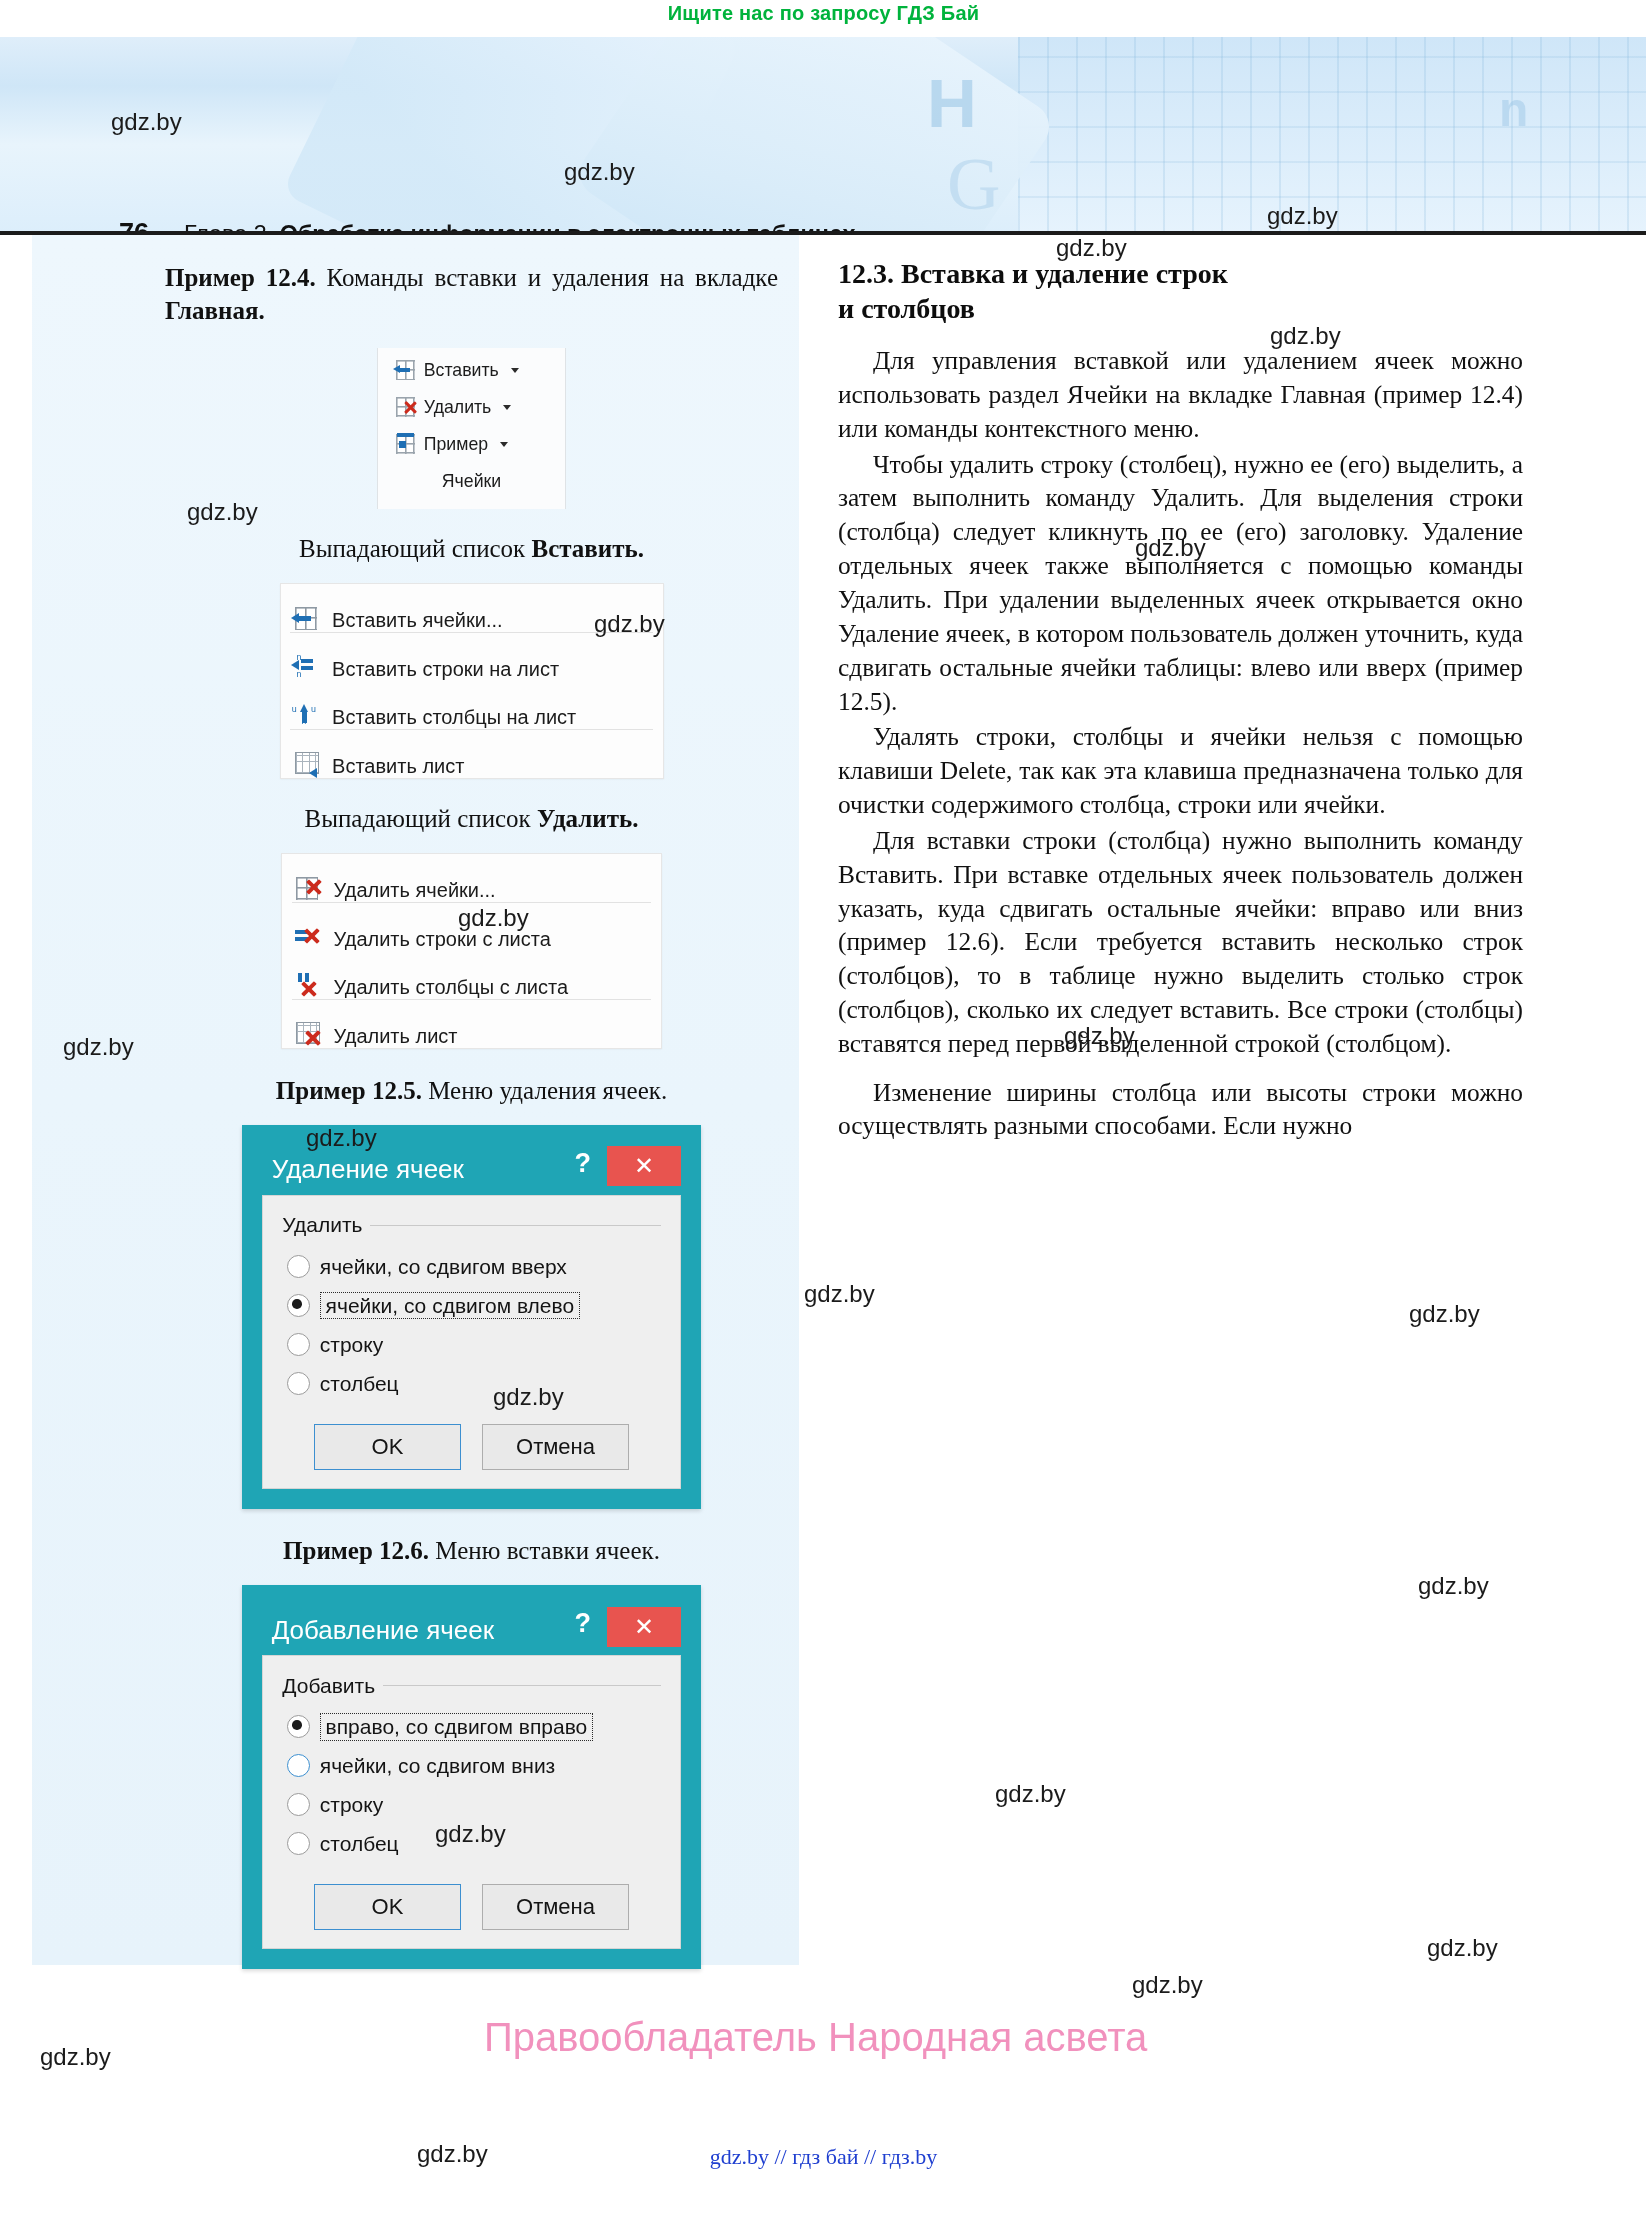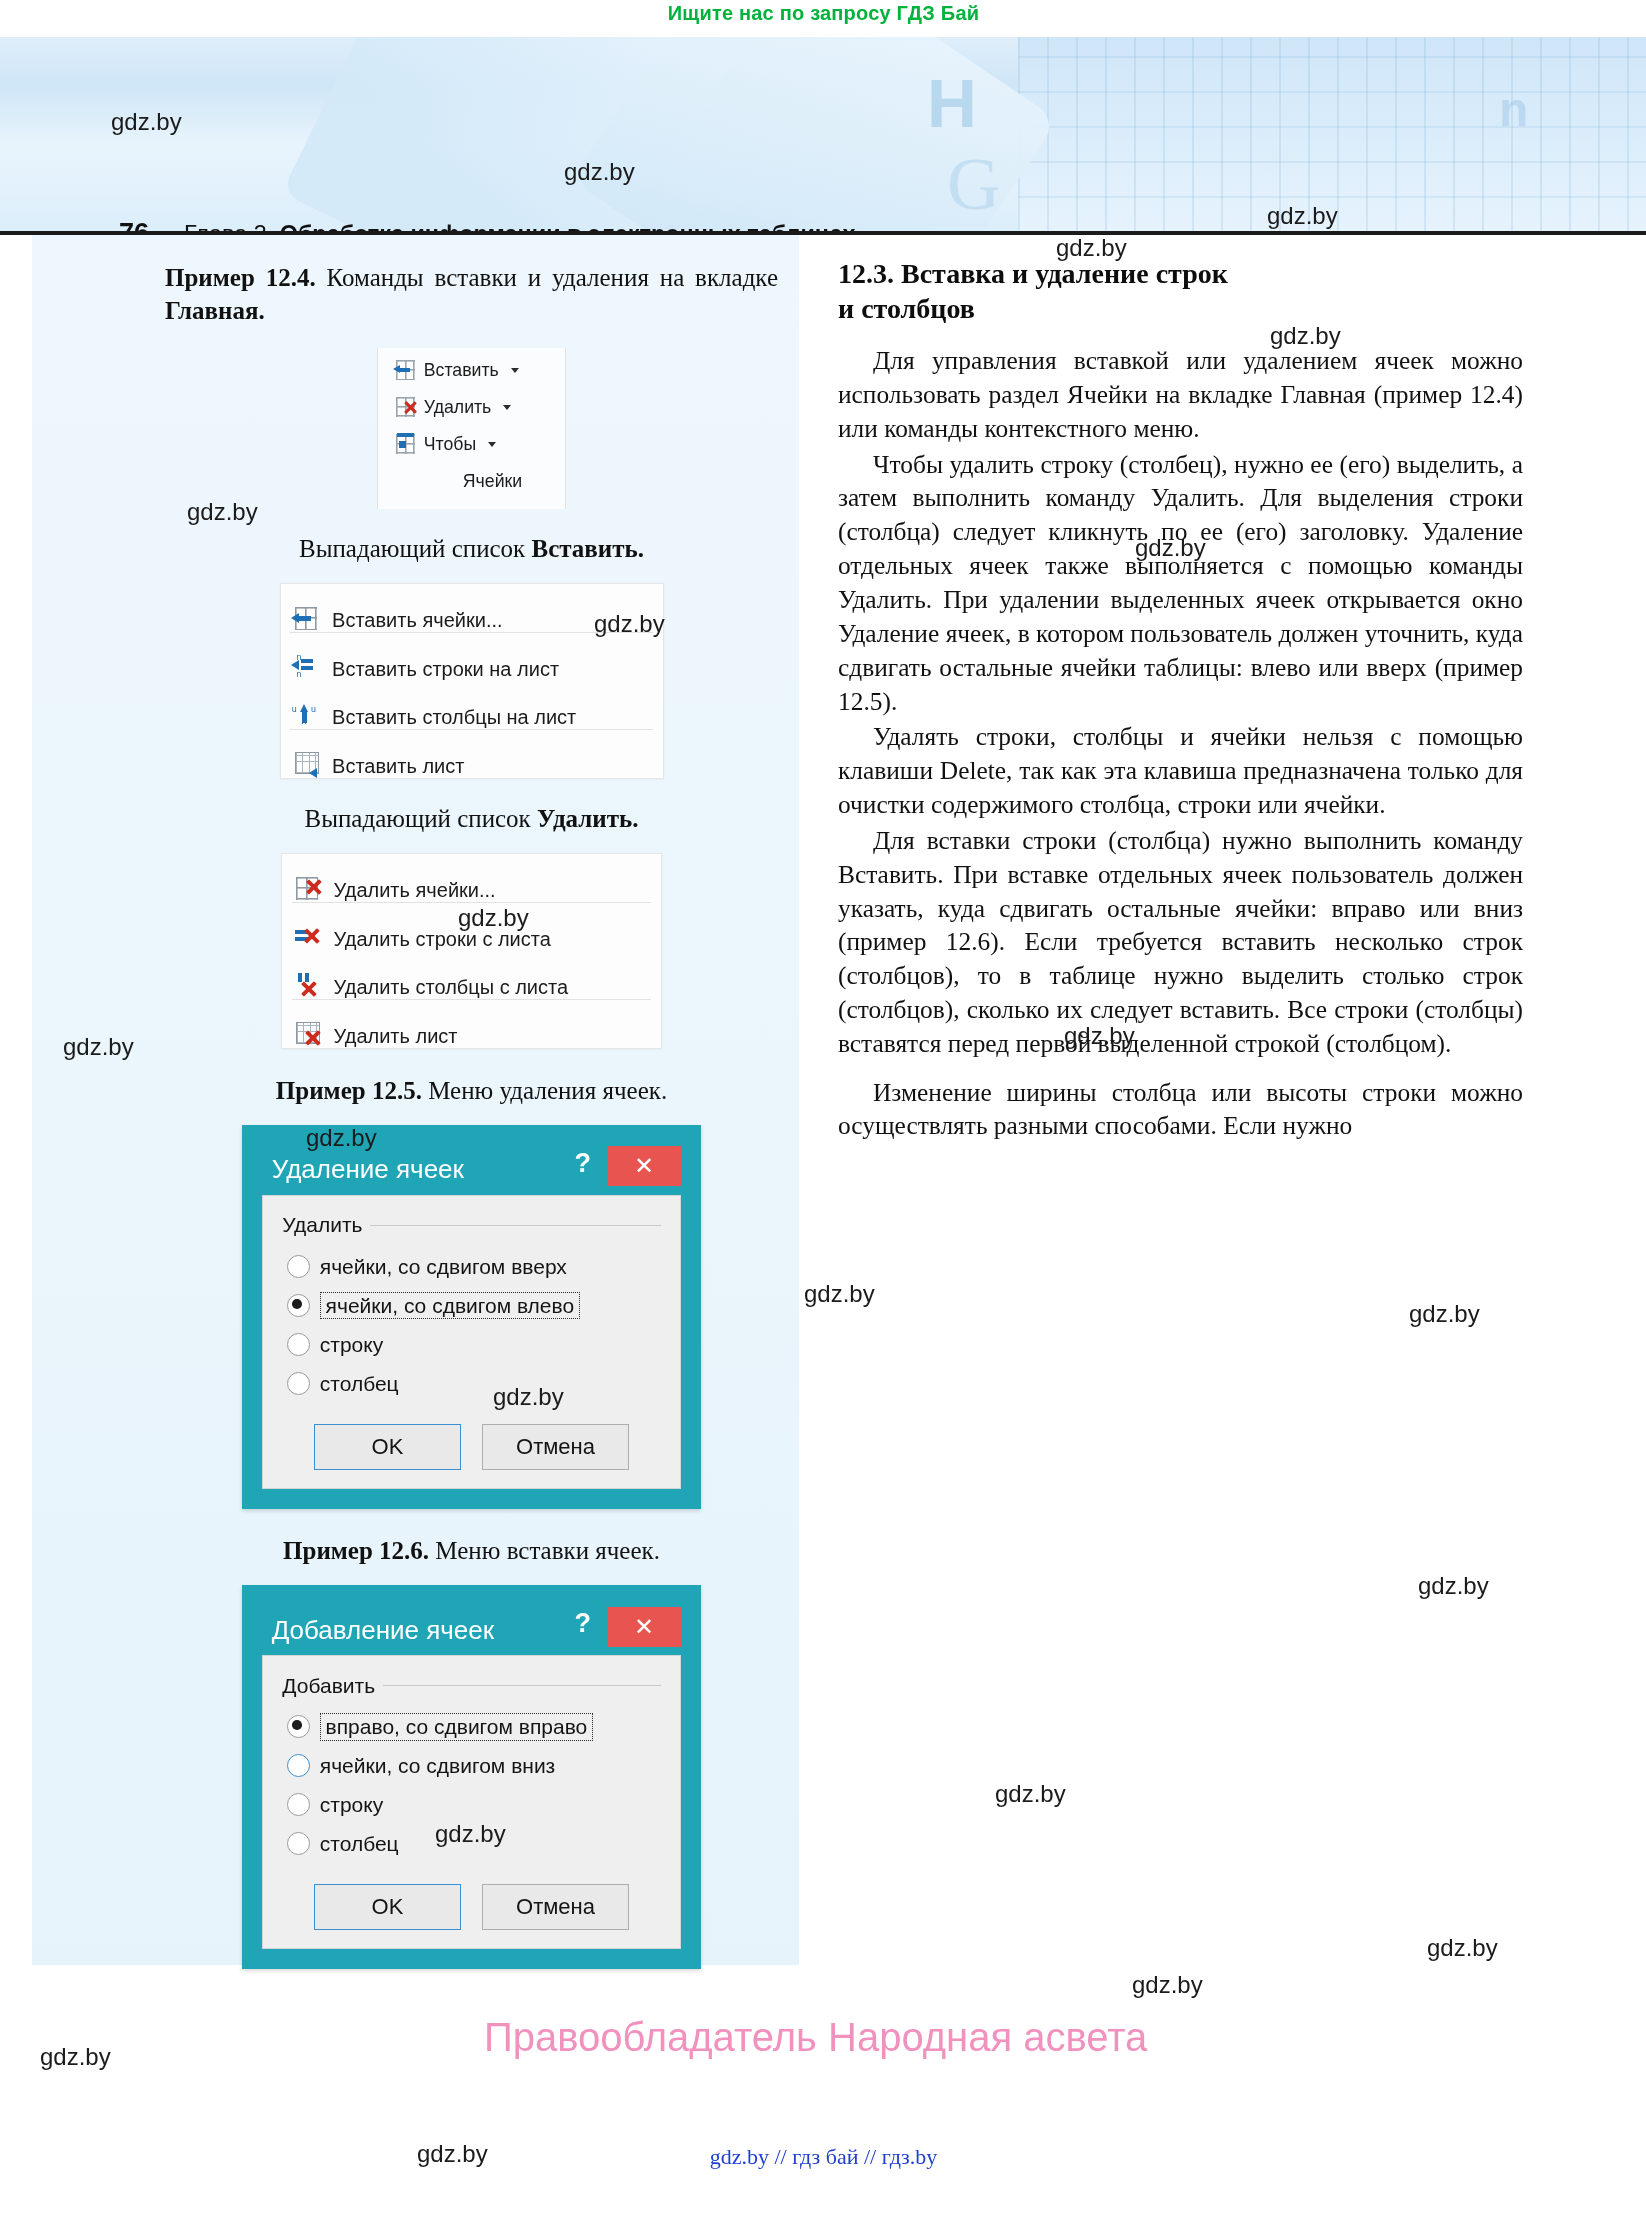--- a/index.html
+++ b/index.html
@@ -127,21 +127,21 @@
   .rib-label{
     font-family:"Liberation Sans", sans-serif;
     font-size:17.7px;color:#1c1c1c;white-space:nowrap;
   }
   .rib-caret{
     width:0;height:0;border-left:4.8px solid transparent;border-right:4.8px solid transparent;
     border-top:5.6px solid #2b2b2b;margin-left:4.8px;
   }
   .rib-group{
     position:absolute;left:0;top:123px;width:187px;text-align:center;
-    font-family:"Liberation Sans", sans-serif;font-size:17.7px;color:#1c1c1c;padding-left:21px;
+    font-family:"Liberation Sans", sans-serif;font-size:17.7px;color:#1c1c1c;
   }
 
   
   .ico{position:relative;width:24px;height:22.6px;flex:0 0 24px;}
   .ico .cellgrid{
     position:absolute;left:3.2px;top:0.8px;width:19.3px;height:20px;
     background:
       linear-gradient(#9aa4ad,#9aa4ad) 0 0/100% 1.6px no-repeat,
       linear-gradient(#9aa4ad,#9aa4ad) 0 100%/100% 1.6px no-repeat,
       linear-gradient(#9aa4ad,#9aa4ad) 0 0/1.6px 100% no-repeat,
@@ -339,21 +339,21 @@
         </span>
         <span class="rib-label">Удалить</span>
         <span class="rib-caret"></span>
       </div>
       <div class="rib-item" style="top:85px;">
         <span class="ico">
           <span class="cellgrid"></span>
             <span class="fmtbar"></span>
             <span class="fmtsel"></span>
         </span>
-        <span class="rib-label">Чтобы</span>
+        <span class="rib-label">Пример</span>
         <span class="rib-caret"></span>
       </div>
       <div class="rib-group">Ячейки</div>
     </div>
 
     <div class="cap" style="margin-top:24px;">
       <span>Выпадающий список </span><b>Вставить.</b>
     </div>
 
     <div class="menu insert">

